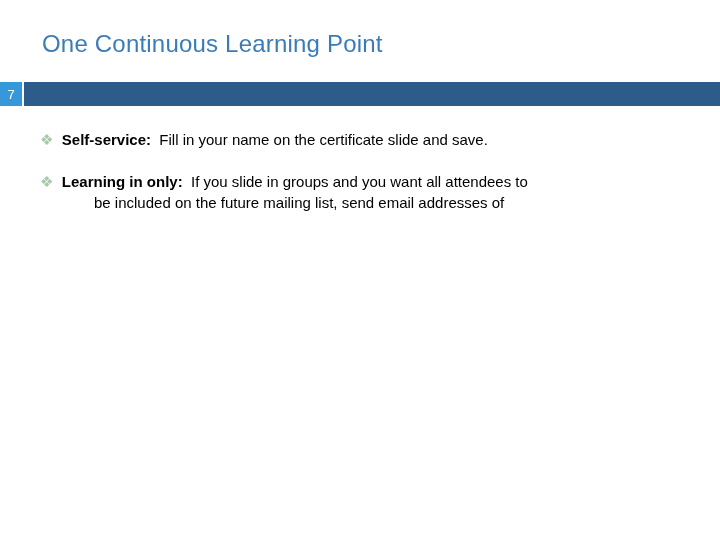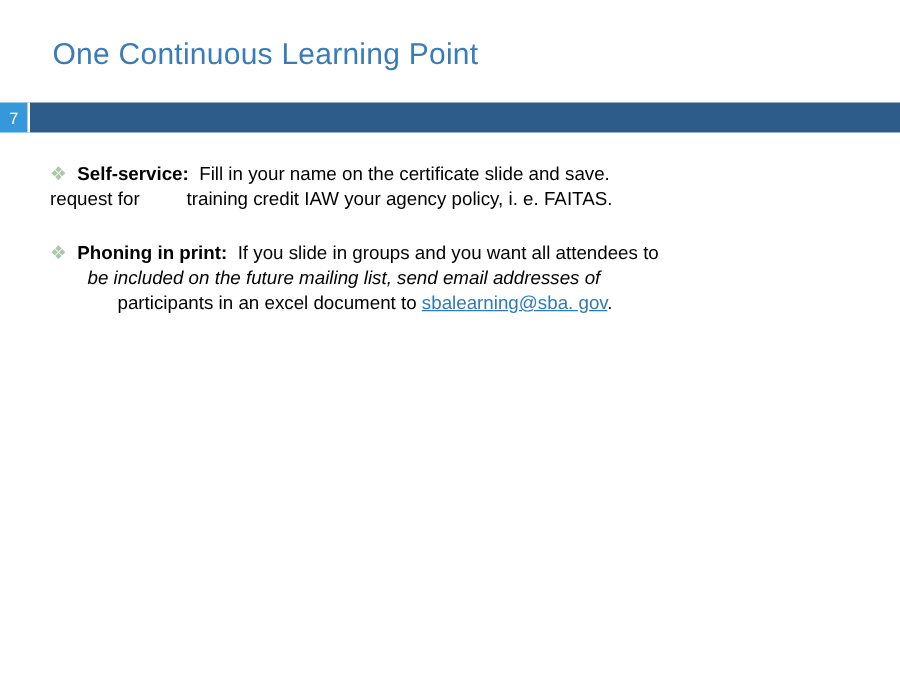--- a/index.html
+++ b/index.html
@@ -61,31 +61,26 @@
   </div>
 
   <div class="content">
 
     <div class="bullet-block first-block">
       <span class="line">
         <span class="bullet-icon">❖</span>
         &nbsp;<span class="heading">Self-service:</span>
         &nbsp;<span>Fill in your name on the certificate slide and save.</span>
       </span>
-      <span class="line">request for &nbsp;&nbsp;&nbsp;&nbsp;&nbsp;&nbsp;&nbsp; training credit IAW your agency policy, i. e. FAITAS.</span>
     </div>
 
     <div class="bullet-block">
       <div>
         <span class="bullet-icon">❖</span>
-        &nbsp;<span class="heading">Phoning in print:</span>
+        &nbsp;<span class="heading">Learning in only:</span>
         &nbsp;<span>If you slide in groups and you want all attendees to</span>
       </div>
-      <span class="indent-text" style="margin-left:30px; display:block;font-style:italic;">be included on the future mailing list, send email addresses of</span>
-      <span style="margin-left:54px; display:block;">
-        <span>participants in an excel document to </span>
-        <span class="link">sbalearning@sba. gov</span><span>.</span>
-      </span>
+      <span class="indent-text" style="margin-left:54px; display:block;">be included on the future mailing list, send email addresses of</span>
     </div>
 
   </div>
 
 </div>
 
 </body></html>

